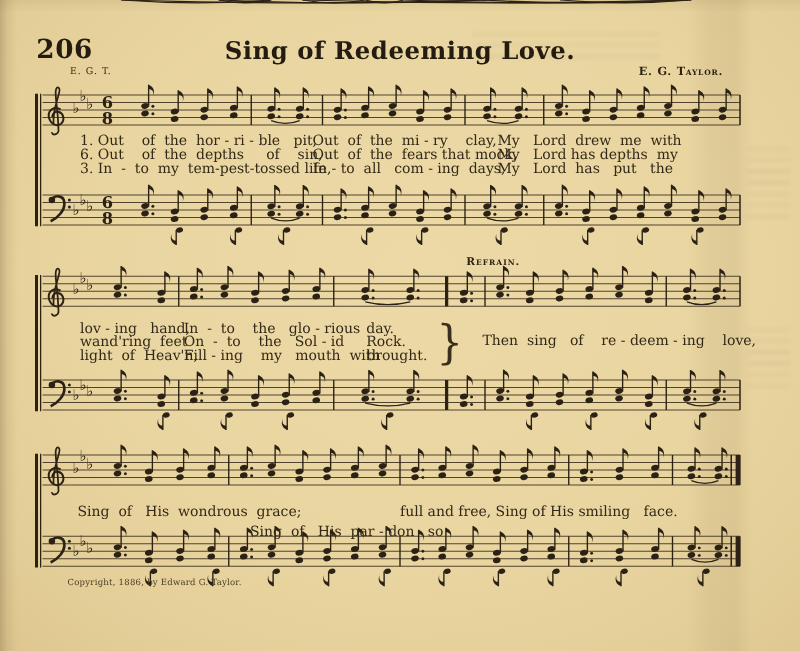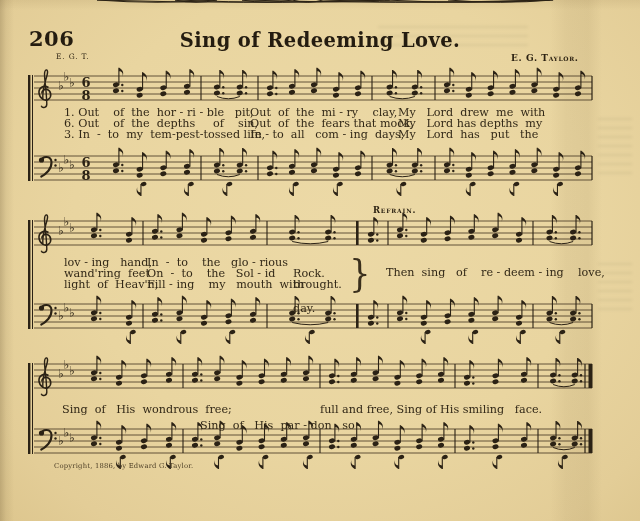--- a/index.html
+++ b/index.html
@@ -818,27 +818,27 @@
 <div class="abs lyric" style="left:250px;top:118px;">Out  of  the  fears that mock,</div>
 <div class="abs lyric" style="left:398px;top:118px;">My   Lord has depths  my</div>
 <div class="abs lyric" style="left:64px;top:129px;">3. In  -  to  my  tem-pest-tossed life,</div>
 <div class="abs lyric" style="left:250px;top:129px;">In - to  all   com - ing  days,</div>
 <div class="abs lyric" style="left:398px;top:129px;">My   Lord  has   put   the</div>
 
 <div id="refrain-label" class="abs">Refrain.</div>
 
 <div class="abs lyric" style="left:64px;top:257px;">lov - ing   hand,</div>
 <div class="abs lyric" style="left:147px;top:257px;">In  -  to    the   glo - rious</div>
-<div class="abs lyric" style="left:293px;top:257px;margin-top:46px;">day.</div>
+<div class="abs lyric" style="left:293px;top:257px;">day.</div>
 <div class="abs lyric" style="left:64px;top:268px;">wand'ring  feet</div>
 <div class="abs lyric" style="left:147px;top:268px;">On  -  to    the   Sol - id</div>
 <div class="abs lyric" style="left:293px;top:268px;">Rock.</div>
 <div class="abs lyric" style="left:64px;top:279px;">light  of  Heav'n,</div>
 <div class="abs lyric" style="left:147px;top:279px;">Fill - ing    my   mouth  with</div>
 <div class="abs lyric" style="left:293px;top:279px;">brought.</div>
 <div id="lyrics-brace" class="abs">}</div>
 <div id="refrain-call" class="abs lyric">Then  sing   of    re - deem - ing    love,</div>
 
-<div class="abs lyric" style="left:62px;top:404px;">Sing  of   His  wondrous  free;</div>
+<div class="abs lyric" style="left:62px;top:404px;">Sing  of   His  wondrous  grace;</div>
 <div class="abs lyric" style="left:200px;top:404px;margin-top:16px;">Sing  of   His  par - don   so</div>
 <div class="abs lyric" style="left:320px;top:404px;">full and free, Sing of His smiling   face.</div>
 
 <div id="copyright-notice" class="abs">Copyright, 1886, by Edward G. Taylor.</div>
 
 </body></html>

